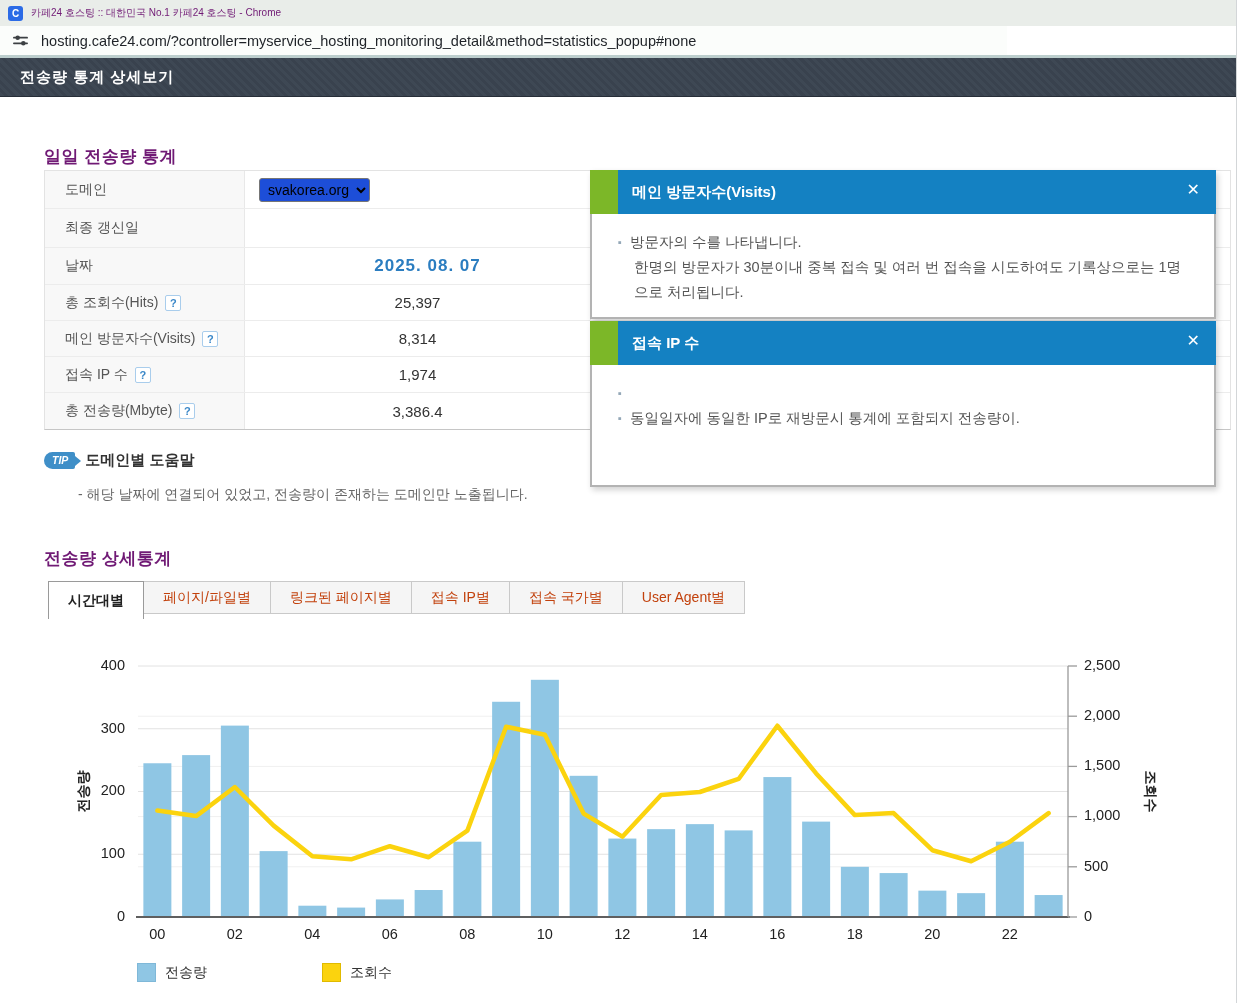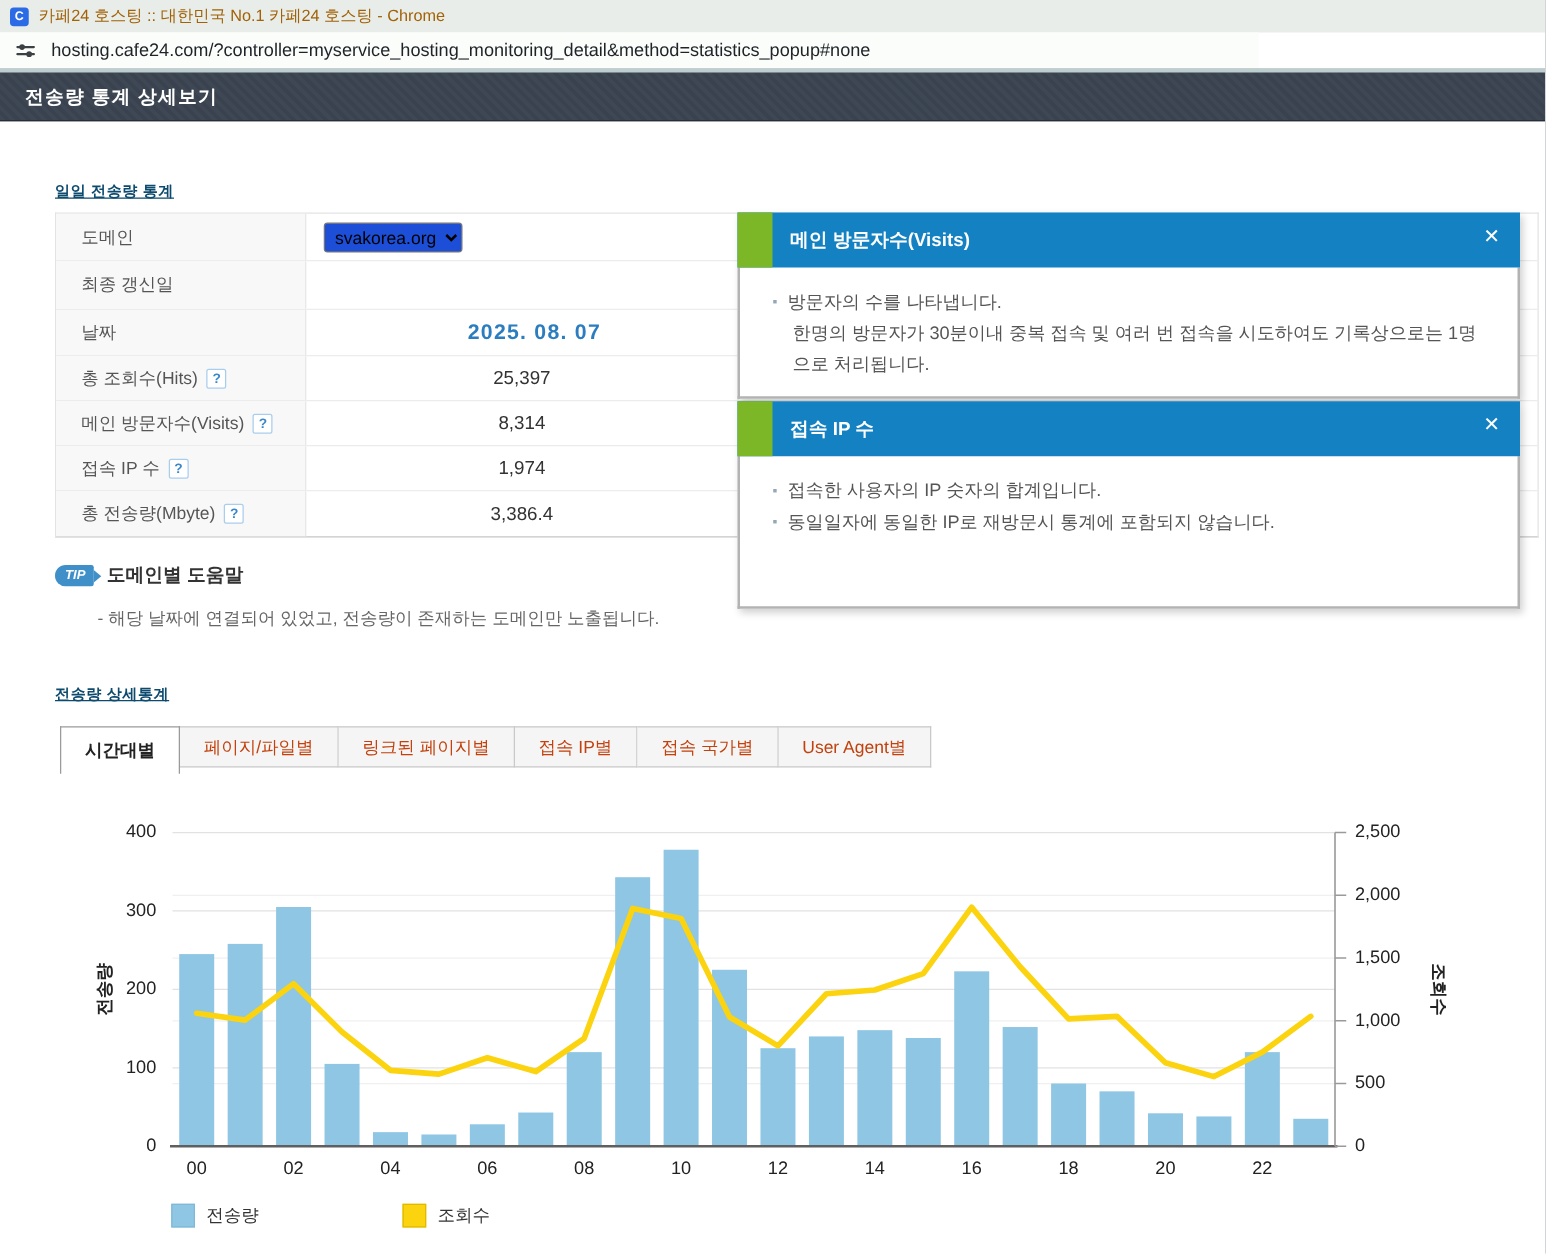--- a/index.html
+++ b/index.html
@@ -6,35 +6,35 @@
   html,body { width:1237px; height:1003px; }
   body {
     font-family:"Liberation Sans", sans-serif;
     background:#fff; position:relative; overflow:hidden; color:#333;
   }
   
   .titlebar{ position:absolute; left:0; top:0; width:1237px; height:26px;
     background:#e9ede9; display:flex; align-items:center; gap:8px; padding-left:8px; }
   .favicon{ width:15px; height:15px; border-radius:3px; background:#2b6be6; color:#fff;
     font-size:10px; font-weight:bold; display:flex; align-items:center; justify-content:center; }
-  .title-text{ font-size:13px; color:#a16207; }
+  .title-text{ font-size:10px; color:#701a75; }
   .urlbar{ position:absolute; left:0; top:26px; width:1007px; height:29px;
     background:#fbfdfb; display:flex; align-items:center; gap:12px; padding-left:12px; }
   .tune-icon{ width:17px; height:17px; flex:0 0 auto; }
   .url-text{ font-size:14.5px; color:#1f2328; }
   .window-edge{ position:absolute; right:0; top:0; width:1px; height:1003px; background:#d3d6d8; }
   
   .appbar{ position:absolute; left:0; top:55px; width:1237px; height:42px;
     border-top:3px solid #bccecd; border-bottom:1px solid #272e38;
     background:#3a434f;
     background-image:repeating-linear-gradient(45deg,#3e4854 0 3px,#39424e 3px 6px);
     display:flex; align-items:center; }
   .appbar-title{ margin-left:20px; color:#fff; font-weight:bold; font-size:15px; letter-spacing:1px; }
   
-  .section-title{ position:absolute; left:44px; font-size:12px; font-weight:bold; color:#0c4a6e; letter-spacing:0.5px;text-decoration:underline; }
+  .section-title{ position:absolute; left:44px; font-size:17px; font-weight:bold; color:#701a75; letter-spacing:0.5px; }
   #daily-title{ top:145px; }
   #detail-title{ top:547px; }
   
   .stats-table{ position:absolute; left:44px; top:170px; width:1187px;
     border:1px solid #e3e3e3; border-bottom:1px solid #c6c6c6; background:#fff; }
   .t-row{ display:flex; border-bottom:1px solid #ececec; }
   .t-row:last-child{ border-bottom:none; }
   .cell-label{ width:200px; background:#f8f8f8; border-right:1px solid #e8e8e8;
     display:flex; align-items:center; padding-left:20px; gap:7px; font-size:14px; color:#555; }
   .cell-value{ width:346px; border-right:1px solid #e8e8e8;
@@ -202,25 +202,24 @@
 
 <div class="popup" id="popup-ip">
   <div class="popup-header">
     <div class="green-block"></div>
     <div class="popup-title">접속 IP 수</div>
     <div class="popup-close">✕</div>
   </div>
   <div class="popup-body">
       <div class="popup-item">
         <span class="bullet">▪</span>
-        <span>접속한 사용자의 IP 숫자의 합계입니다.</span>
       </div>
       <div class="popup-item">
         <span class="bullet">▪</span>
-        <span>동일일자에 동일한 IP로 재방문시 통계에 포함되지 않습니다.</span>
+        <span>동일일자에 동일한 IP로 재방문시 통계에 포함되지 전송량이.</span>
       </div>
     </div>
 </div>
 
 <div class="tip-row">
   <span class="tip-badge">TIP</span>
   <span class="tip-title">도메인별 도움말</span>
 </div>
 <div class="tip-body">- 해당 날짜에 연결되어 있었고, 전송량이 존재하는 도메인만 노출됩니다.</div>
 

